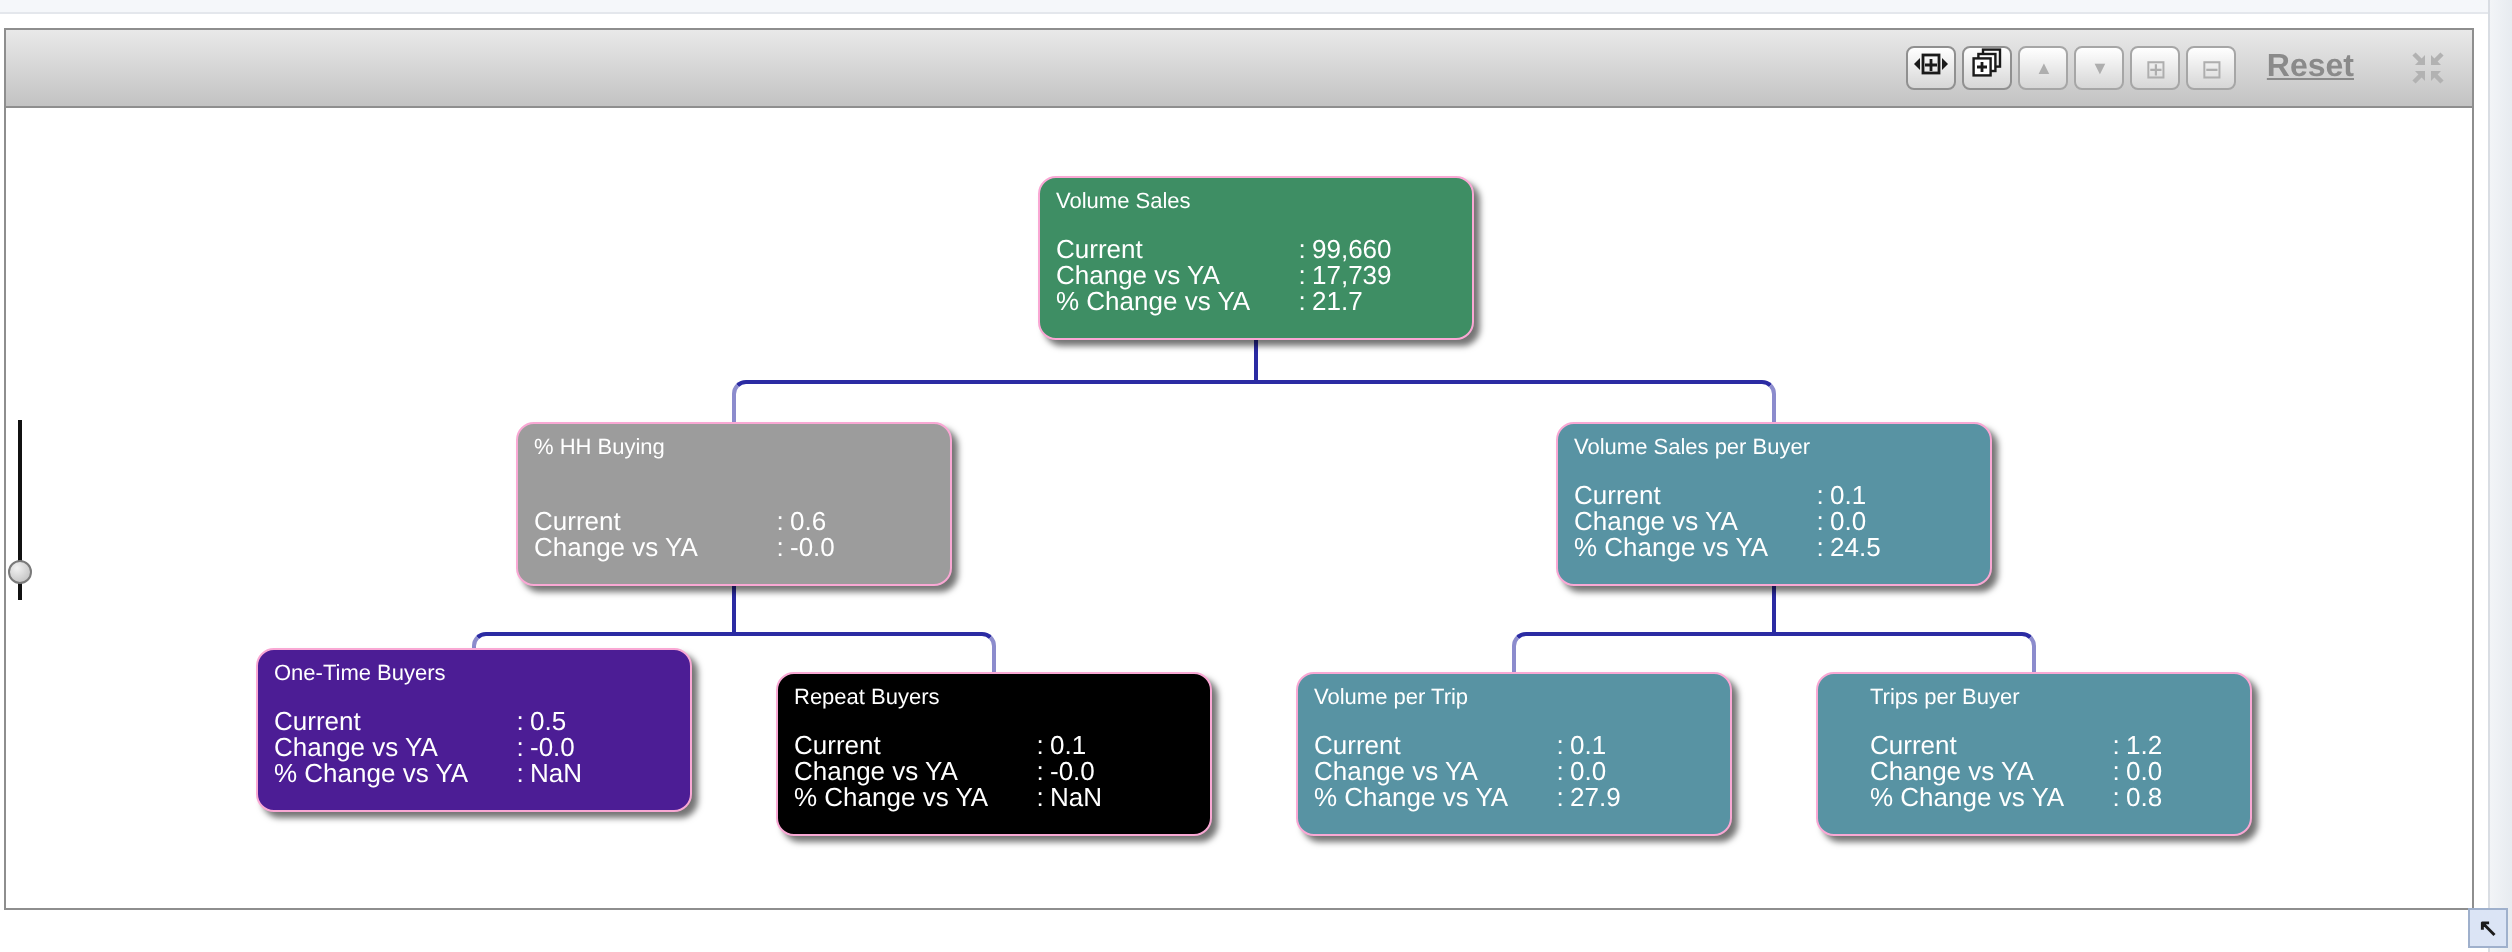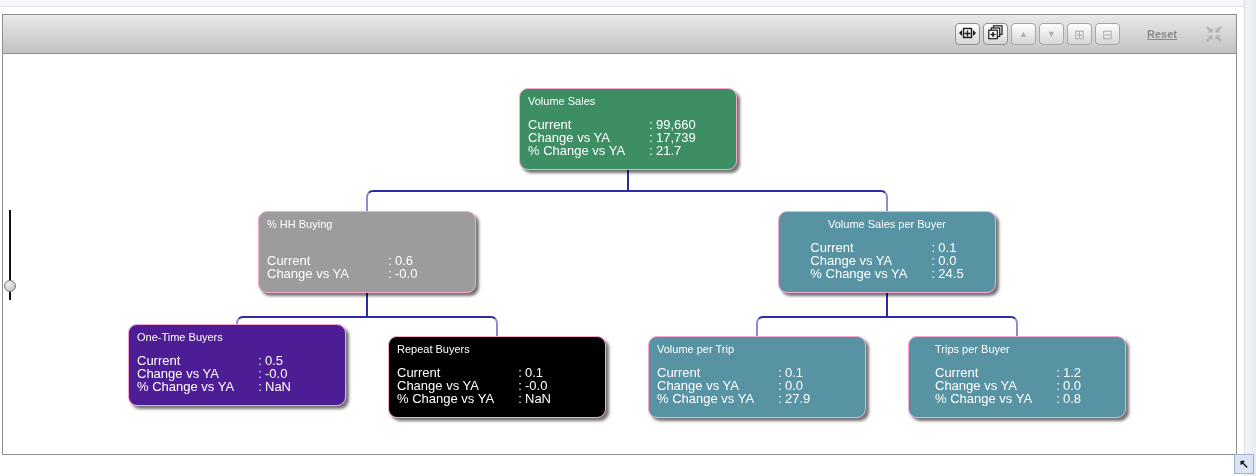--- a/index.html
+++ b/index.html
@@ -22,21 +22,21 @@
     border:1px solid #8e8e8e;
     display:flex; align-items:center; justify-content:flex-end; gap:3px;
     padding-right:14px; }
   .tb-btn { width:25px; height:22px; border:1px solid #909090; border-radius:4px;
     background:linear-gradient(#ffffff,#d6d6d6);
     display:flex; align-items:center; justify-content:center;
     color:#1a1a1a; cursor:pointer; }
   .tb-btn.disabled { border-color:#a6a6a6; color:#aeaeae; }
   .tb-glyph { font-size:13px; line-height:1; }
   .tb-glyph.small { font-size:9px; }
-  .reset-link { margin-left:24px; font-size:11px; font-weight:bold; color:#8a8a8a;
+  .reset-link { margin-left:12px; font-size:16px; font-weight:bold; color:#8a8a8a;
     text-decoration:underline; cursor:pointer; }
   .corner-arrows { margin-left:26px; width:16px; height:16px; display:block; }
 
   
   .canvas { position:absolute; left:2px; top:54px; width:1235px; height:401px;
     background:#ffffff; border:1px solid #8e8e8e; border-top:none; }
 
   
   .zoom-slider { position:absolute; left:0; top:0; }
   .zoom-track { position:absolute; left:9px; top:210px; width:2px; height:90px;
@@ -168,21 +168,21 @@
           <span class="m-colon">:</span>
           <span class="m-value">0.6</span>
         </div>
         <div class="node-row">
           <span class="m-label">Change vs YA</span>
           <span class="m-colon">:</span>
           <span class="m-value">-0.0</span>
         </div>
       </div>
   </div>
-    <div class="node" style="left: 778px; top: 211px; background: rgb(88, 147, 163); align-items: center;">
+    <div class="node" style="left: 778px; top: 211px; background: rgb(88, 147, 163);">
     <div class="node-title">Volume Sales per Buyer</div>
     <div class="node-rows">
         <div class="node-row">
           <span class="m-label">Current</span>
           <span class="m-colon">:</span>
           <span class="m-value">0.1</span>
         </div>
         <div class="node-row">
           <span class="m-label">Change vs YA</span>
           <span class="m-colon">:</span>

